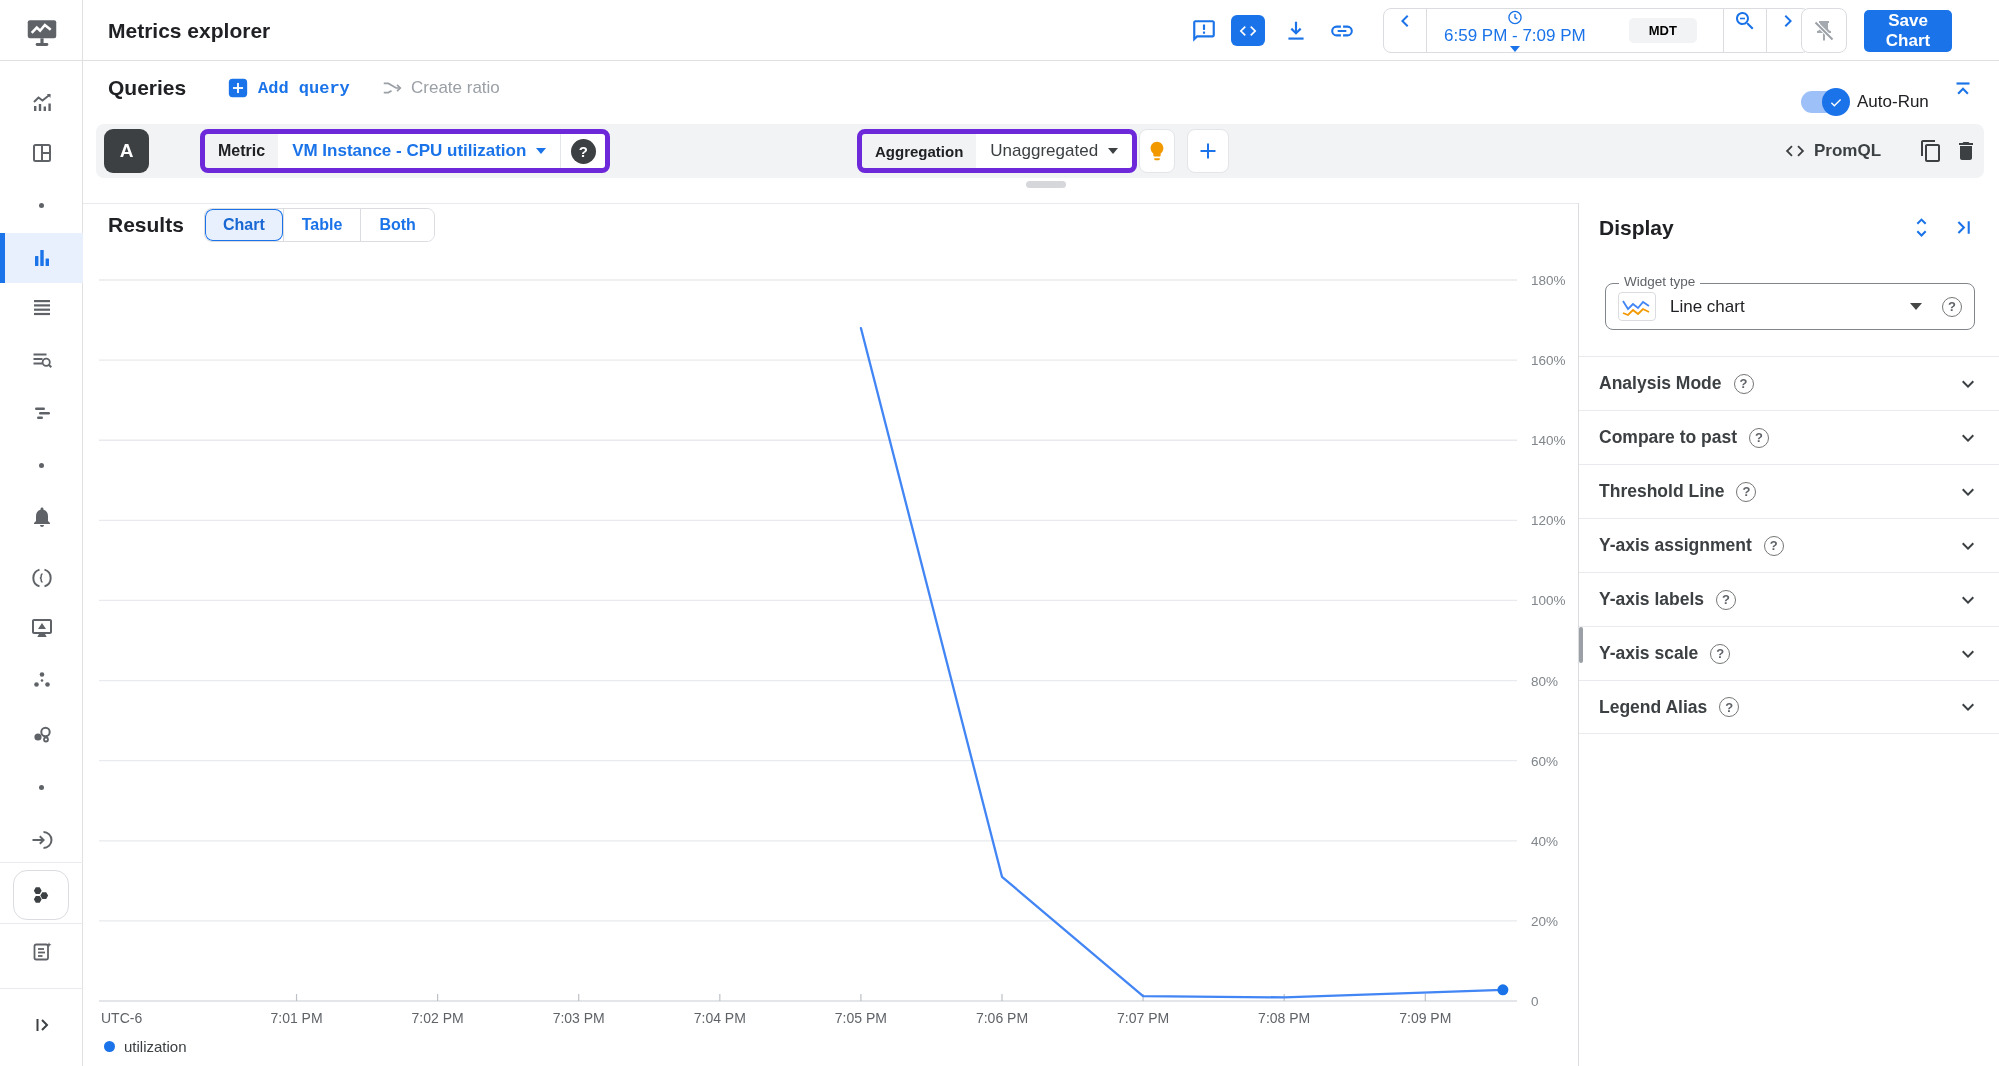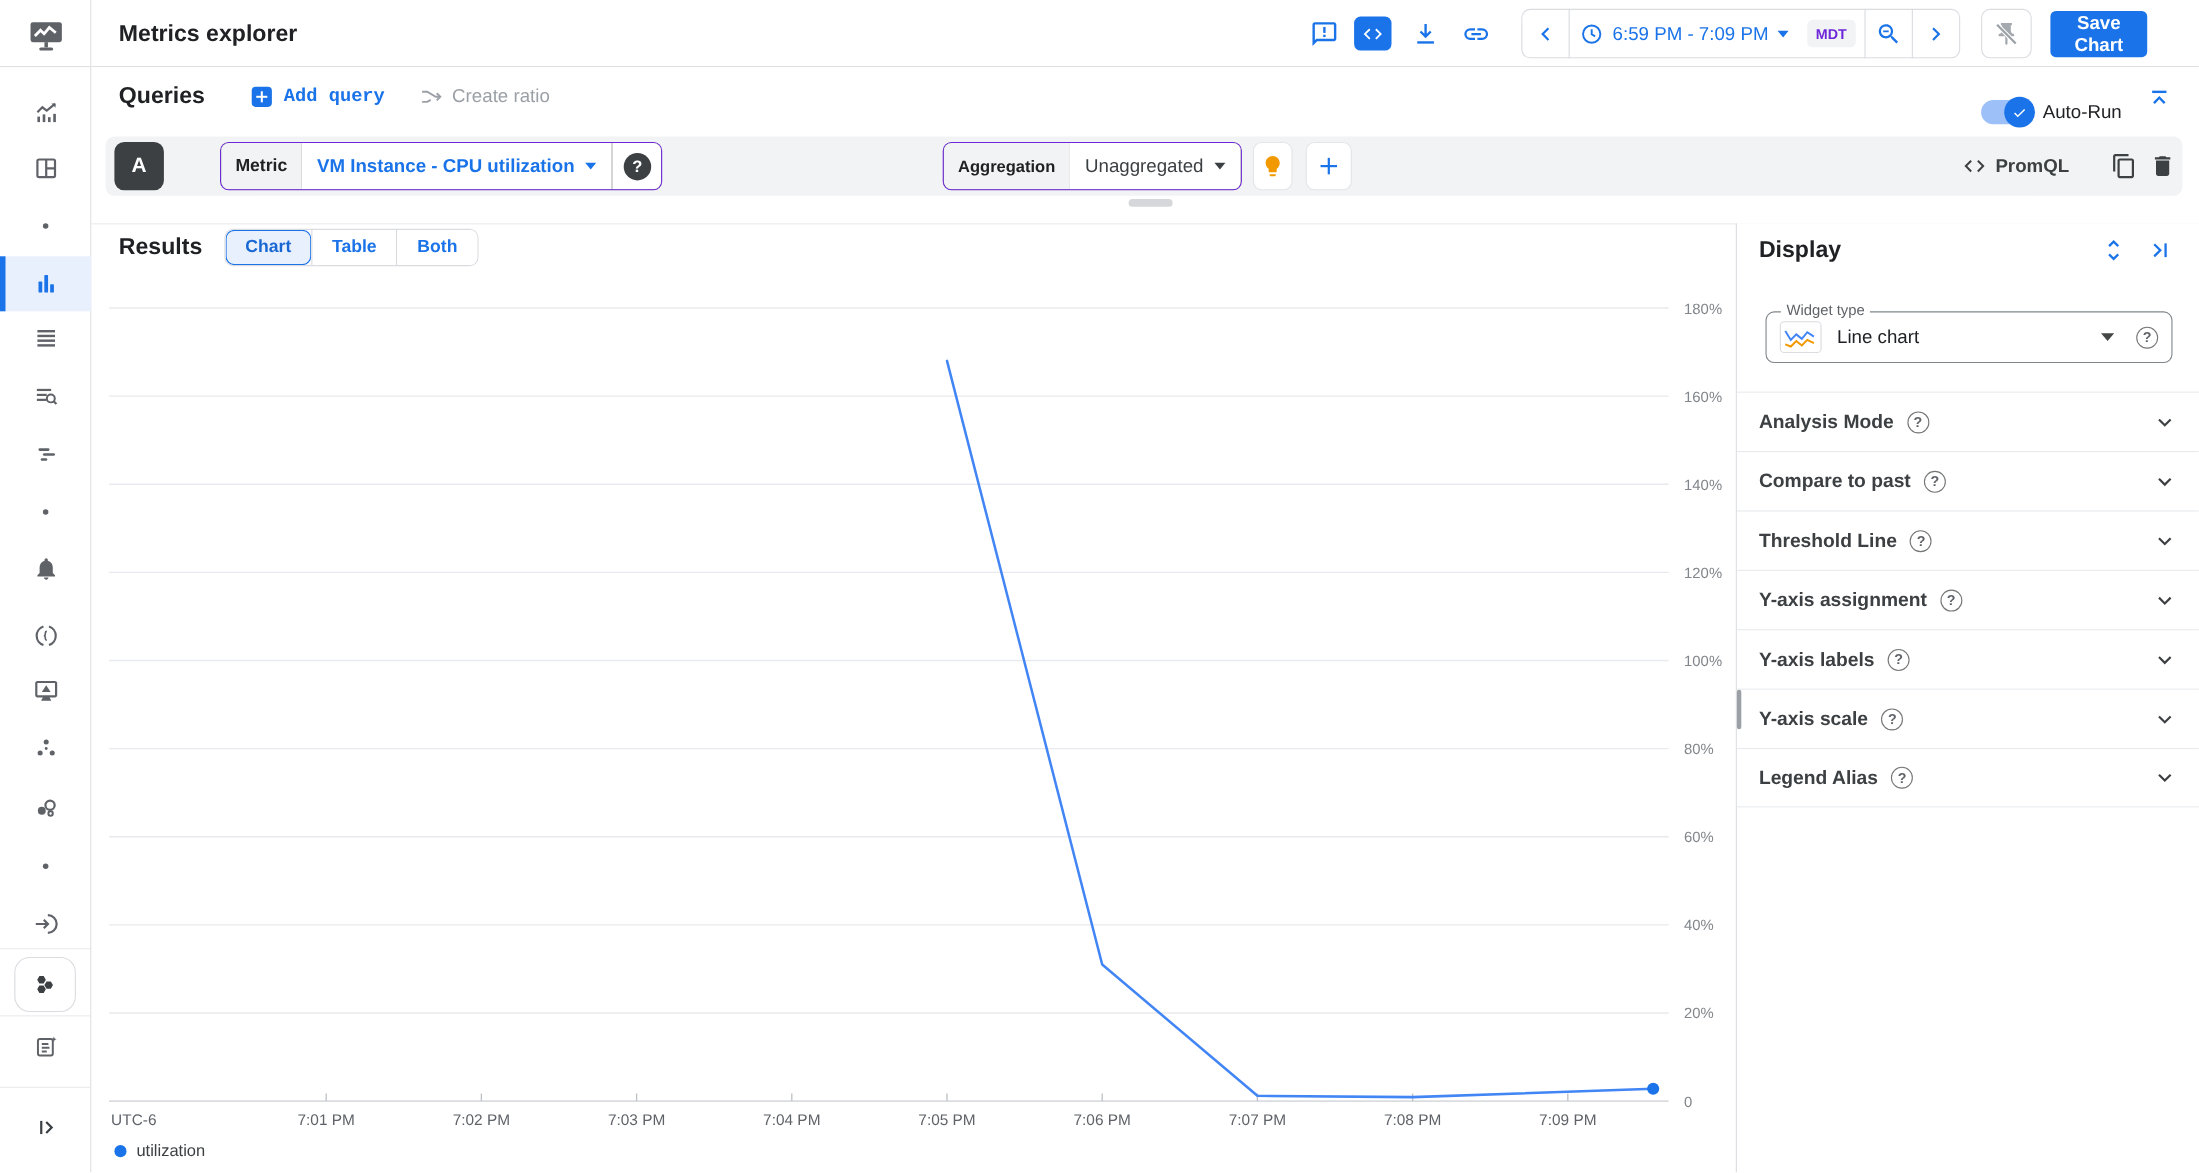--- a/index.html
+++ b/index.html
@@ -20,43 +20,43 @@
   .side-sep { position:absolute; left:0; width:83px; height:1px; background:#e8eaed; }
   .hex-btn { position:absolute; left:13px; top:870px; width:56px; height:50px; border:1px solid #dadce0; border-radius:14px; display:flex; align-items:center; justify-content:center; color:#3c4043; cursor:pointer; background:#fff; }
 
   
   .topbar { position:absolute; left:83px; top:0; width:1916px; height:61px; border-bottom:1px solid #e0e0e0; background:#fff; }
   .topbar-border-ext { position:absolute; left:0; top:60px; width:83px; height:1px; background:#e0e0e0; z-index:6; }
   .page-title { position:absolute; left:25px; top:19px; font-size:21px; color:#202124; }
   .hdr-icon { position:absolute; top:18px; width:26px; height:26px; color:#1a73e8; cursor:pointer; }
   .code-chip { position:absolute; left:1148px; top:15px; width:34px; height:31px; border-radius:6px; background:#1a73e8; color:#fff; display:flex; align-items:center; justify-content:center; cursor:pointer; }
   .time-group { position:absolute; left:1300px; top:8px; height:45px; border:1px solid #dadce0; border-radius:8px; display:flex; align-items:center; background:#fff; }
-  .tg-seg { display:flex; align-items:center; height:100%; padding:0 9px; cursor:pointer; }
+  .tg-seg { display:flex; align-items:center; height:100%; padding:0 9px; cursor:pointer;flex-direction:column; }
   .tg-div { width:1px; height:45px; background:#dadce0; }
   .time-text { color:#1a73e8; font-size:17px; margin:0 8px 0 8px; white-space:nowrap; }
-  .mdt-chip { background:#f1f3f4; color:#6d28d9; font-size:13px; font-weight:bold; border-radius:5px; padding:5px 8px; margin:0 8px; cursor:default; }
+  .mdt-chip { background:#f1f3f4; color:#000000; font-size:13px; font-weight:bold; border-radius:5px; padding:5px 20px; margin:0 26px; cursor:default; }
   .caret { width:0; height:0; border-left:5.5px solid transparent; border-right:5.5px solid transparent; border-top:6.5px solid currentColor; display:inline-block; }
   .unpin-btn { position:absolute; left:1718px; top:8px; width:46px; height:45px; border:1px solid #dadce0; border-radius:8px; display:flex; align-items:center; justify-content:center; color:#9aa0a6; background:#fff; cursor:pointer; }
   .save-btn { position:absolute; left:1781px; top:10px; width:88px; height:42px; background:#1a73e8; color:#fff; border:none; border-radius:5px; font-size:17px; font-weight:bold; font-family:inherit; cursor:pointer; }
 
   
   .queries-bar { position:absolute; left:83px; top:61px; width:1916px; height:56px; background:#fff; }
   .queries-title { position:absolute; left:25px; top:15px; font-size:21px; color:#202124; }
   .addq { position:absolute; left:144px; top:16px; display:flex; align-items:center; gap:9px; color:#1a73e8; font-size:17px; font-weight:bold; cursor:pointer;font-family:Liberation Mono, monospace; }
   .ratio { position:absolute; left:298px; top:16px; display:flex; align-items:center; gap:8px; color:#9aa0a6; font-size:17px; cursor:default; }
   .autorun { position:absolute; left:1718px; top:30px; display:flex; align-items:center; gap:10px; cursor:pointer; }
   .toggle-track { position:relative; width:46px; height:22px; border-radius:12px; background:#9dc0f9; }
   .toggle-thumb { position:absolute; right:-3px; top:-3px; width:28px; height:28px; border-radius:50%; background:#1a73e8; display:flex; align-items:center; justify-content:center; }
   .autorun-label { font-size:17px; color:#202124; }
   .collapse-btn { position:absolute; left:1867px; top:16px; width:26px; height:26px; color:#1a73e8; cursor:pointer; }
 
   
   .builder { position:absolute; left:96px; top:124px; width:1888px; height:54px; background:#f1f3f4; border-radius:8px; }
   .abadge { position:absolute; left:8px; top:5px; width:45px; height:44px; background:#3c4043; color:#fff; border-radius:9px; display:flex; align-items:center; justify-content:center; font-size:19px; font-weight:bold; cursor:pointer; }
-  .pill { position:absolute; top:5px; height:44px; display:flex; align-items:stretch; border-radius:8px; overflow:hidden; border:1px solid #6d28d9; background:#737373; }
+  .pill { position:absolute; top:5px; height:44px; display:flex; align-items:stretch; border-radius:8px; overflow:hidden; border:5px solid #6d28d9; background:#8b5cf6; }
   .pill-label { display:flex; align-items:center; padding:0 13px; background:#f1f3f4; color:#202124; font-size:16px; font-weight:bold; }
   .pill-val { display:flex; align-items:center; gap:10px; padding:0 14px; background:#fff; color:#1a73e8; font-size:17px; font-weight:bold; cursor:pointer; }
   .pill-val.dark { color:#3c4043; }
   .pill-div { width:1px; background:#e3e5e8; }
   .help-seg { display:flex; align-items:center; justify-content:center; width:44px; background:#fff; cursor:pointer; }
   .help-dark { width:25px; height:25px; border-radius:50%; background:#3c4043; color:#fff; font-size:15px; font-weight:bold; display:flex; align-items:center; justify-content:center; }
   .pill-input { border:none; outline:none; font-family:inherit; font-size:17px; color:#202124; width:150px; background:#fff; }
   .pill-input::placeholder { color:#80868b; }
   .sq-btn { position:absolute; top:5px; height:44px; background:#fff; border-radius:8px; border:1px solid #e3e5e8; display:flex; align-items:center; justify-content:center; cursor:pointer; }
   .promql { position:absolute; left:1688px; top:0; height:54px; display:flex; align-items:center; gap:8px; color:#3c4043; font-size:17px; font-weight:bold; cursor:pointer; }

